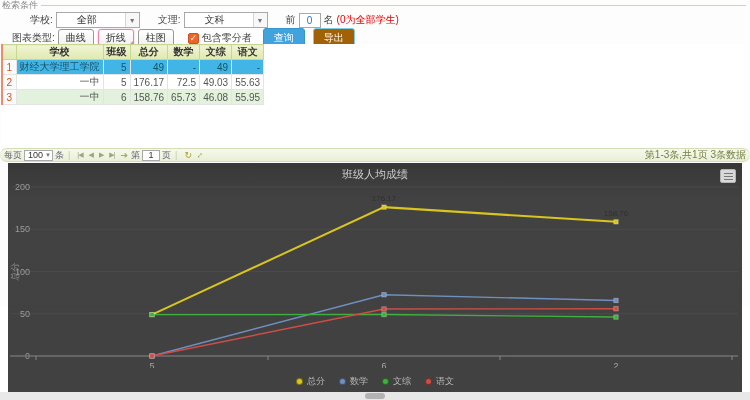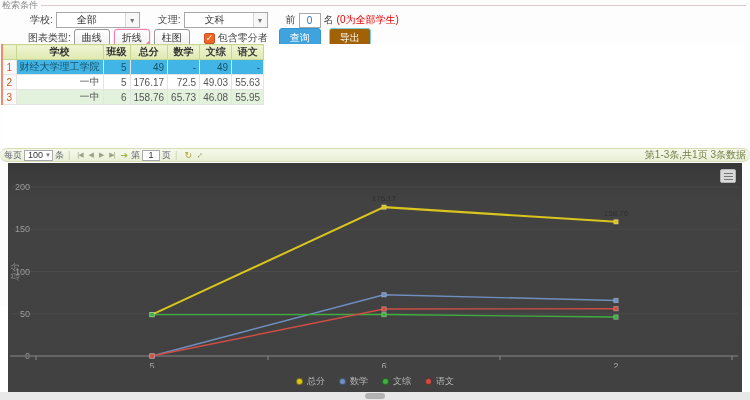--- a/index.html
+++ b/index.html
@@ -7,21 +7,21 @@
     font-family:"Liberation Sans","DejaVu Sans",sans-serif; }
   #stage { position:relative; width:750px; height:307px; background:#fdfdfd; }
 
   
   #search-panel { position:absolute; top:0; left:0; right:0; height:42px; background:#fdfdfd; }
   .fieldset-line { display:flex; align-items:center; height:10px; padding-left:2px; }
   .fieldset-line .legend { font-size:9px; color:#888; white-space:nowrap; }
   .fieldset-line .rule { flex:1; height:1px; background:#dcc9c9; margin-left:3px; margin-right:4px; }
   .sp-row { display:flex; align-items:center; height:16px; font-size:10px; color:#444; }
   .sp-row.r1 { padding-left:30px; margin-top:2px; }
-  .sp-row.r2 { padding-left:28px; margin-top:2px; }
+  .sp-row.r2 { padding-left:12px; margin-top:2px; }
   .lbl { color:#444; margin-right:3px; white-space:nowrap;text-align:right; }
   .fake-select { display:inline-flex; justify-content:space-between; align-items:center;
     width:84px; height:16px; border:1px solid #a9a9a9; background:#fff; font-size:10px;
     padding-left:20px; color:#333; cursor:default; }
   .fake-select .arr { width:14px; height:100%; display:flex; align-items:center; justify-content:center;
     color:#777; font-size:7px; border-left:1px solid #d5d5d5; background:#f7f7f7; }
   .num-input { width:22px; height:15px; border:1px solid #a9a9a9; text-align:center;
     font-size:10px; color:#2a6fd6; background:#fff; }
   .hint-red { color:#e60000; }
   .ct-btn { position:relative; display:inline-block; min-width:30px; text-align:center;
@@ -197,20 +197,21 @@
     <span>第</span>
     <input class="pg-input" value="1" style="">
     <span>页</span>
     <span class="pg-sep">|</span>
     <span class="pg-act">↻</span>
     <span class="pg-expand">↕</span>
     <span class="info">第1-3条,共1页 3条数据</span>
   </div>
 
   <div id="chart">
+    <div id="chart-title">班级人均成绩</div>
     <div id="chart-menu">
       <span class="lines"></span>
     </div>
     <svg id="chart-svg" width="734" height="205">
         <text x="22" y="196" fill="#9a9a9a" font-size="9" text-anchor="end" font-family="Liberation Sans, DejaVu Sans, sans-serif">0</text>
         <line x1="4" y1="150.75" x2="730" y2="150.75" stroke="#4b4b4b" stroke-width="1"></line>
         <text x="22" y="153.75" fill="#9a9a9a" font-size="9" text-anchor="end" font-family="Liberation Sans, DejaVu Sans, sans-serif">50</text>
         <line x1="4" y1="108.5" x2="730" y2="108.5" stroke="#4b4b4b" stroke-width="1"></line>
         <text x="22" y="111.5" fill="#9a9a9a" font-size="9" text-anchor="end" font-family="Liberation Sans, DejaVu Sans, sans-serif">100</text>
         <line x1="4" y1="66.25" x2="730" y2="66.25" stroke="#4b4b4b" stroke-width="1"></line>

